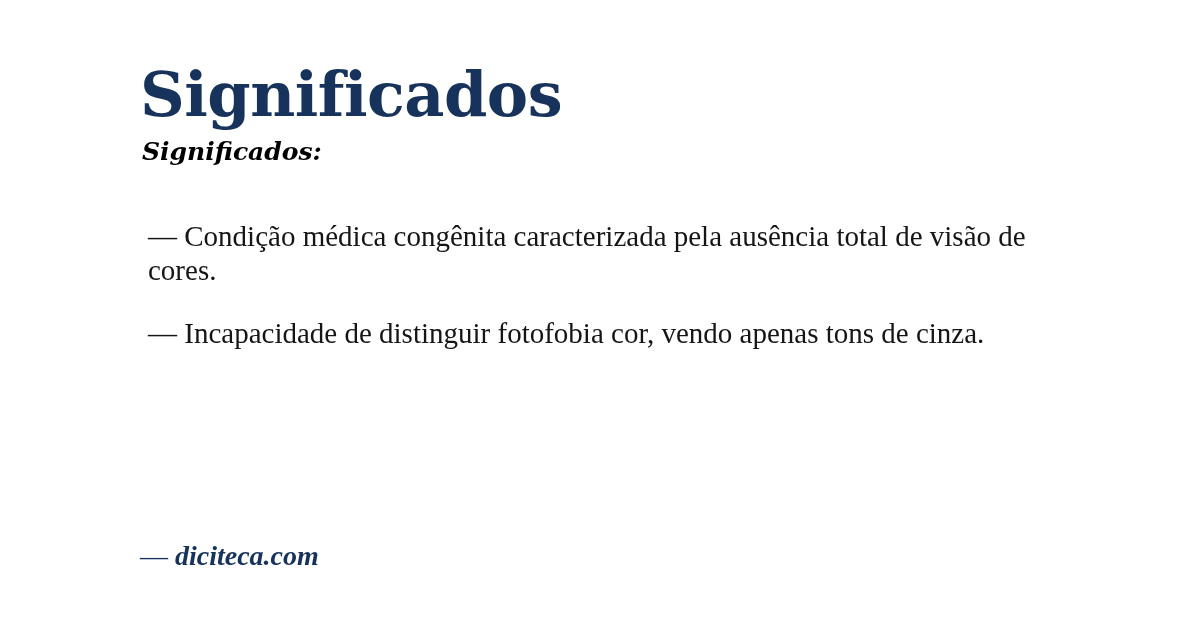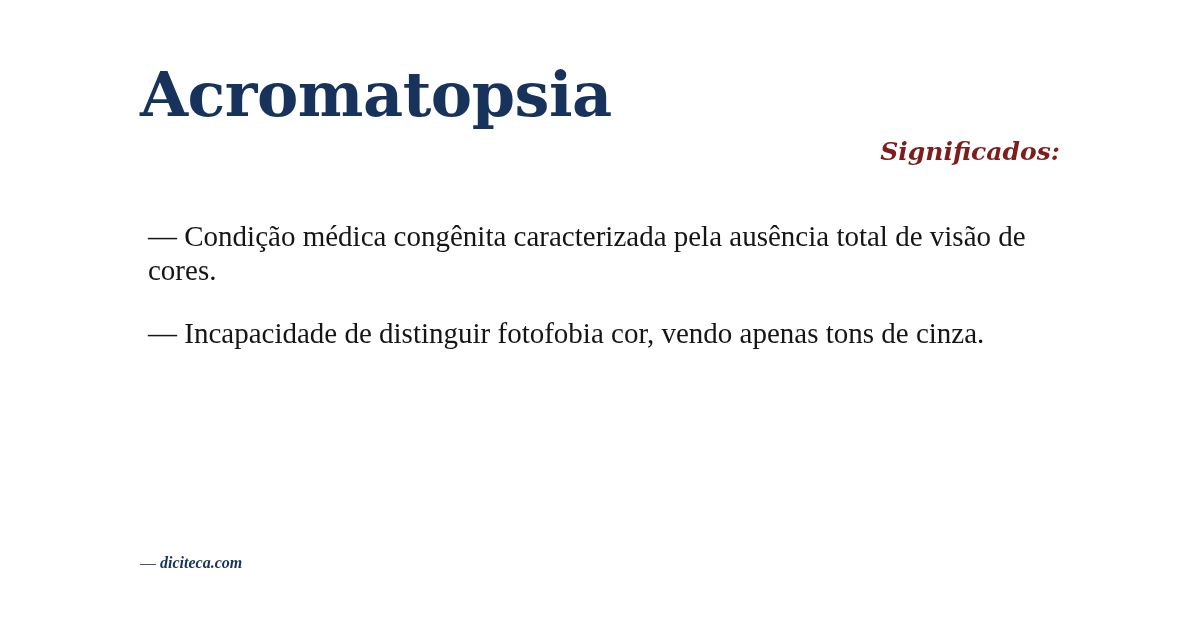--- a/index.html
+++ b/index.html
@@ -28,23 +28,22 @@
     color: #17335c;
     letter-spacing: -0.5px;
     margin: 0;
     padding-top: 6px;
   }
   .subtitle {
     font-family: "DejaVu Serif", "Liberation Serif", serif;
     font-weight: bold;
     font-style: italic;
     font-size: 25px;
-    color: #7f1d1d;
+    color: #000000;
     margin: 8px 0 0 2px;
-    text-align: right;
   }
   .meanings {
     margin-top: 54px;
     margin-left: 8px;
   }
   .meaning-item {
     display: block;
     font-family: "Liberation Serif", "DejaVu Serif", serif;
     font-size: 29px;
     line-height: 1.17;
@@ -53,39 +52,39 @@
     max-width: 940px;
   }
   .meaning-item .dash {
     color: #151515;
   }
   .footer {
     position: absolute;
     left: 140px;
     bottom: 56px;
     font-family: "Liberation Serif", "DejaVu Serif", serif;
-    font-size: 16px;
+    font-size: 28px;
     color: #17335c;
   }
   .footer .dash {
     font-style: normal;
     color: #17335c;
   }
   .footer .site {
     font-style: italic;
     font-weight: bold;
     color: #17335c;
   }
 </style>
 </head>
 <body>
 
 <div class="card">
 
-  <h1 class="word-title">Acromatopsia</h1>
+  <h1 class="word-title">Significados</h1>
 
   <div class="subtitle">Significados:</div>
 
   <div class="meanings">
 
     <p class="meaning-item"><span class="dash">—</span> <span>Condição médica congênita caracterizada pela ausência total de visão de cores.</span></p>
 
     <p class="meaning-item"><span class="dash">—</span> <span>Incapacidade de distinguir fotofobia cor, vendo apenas tons de cinza.</span></p>
 
 

